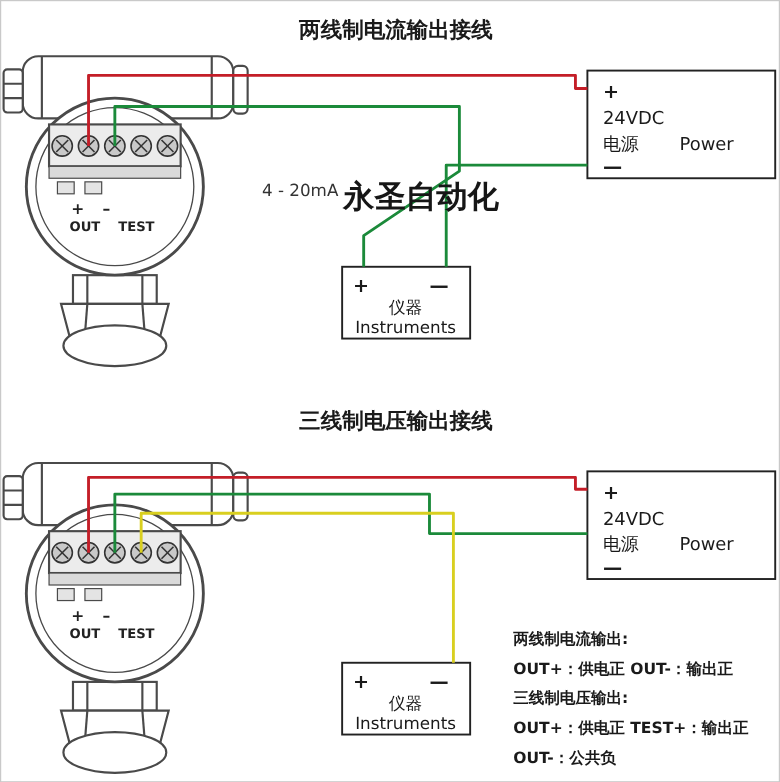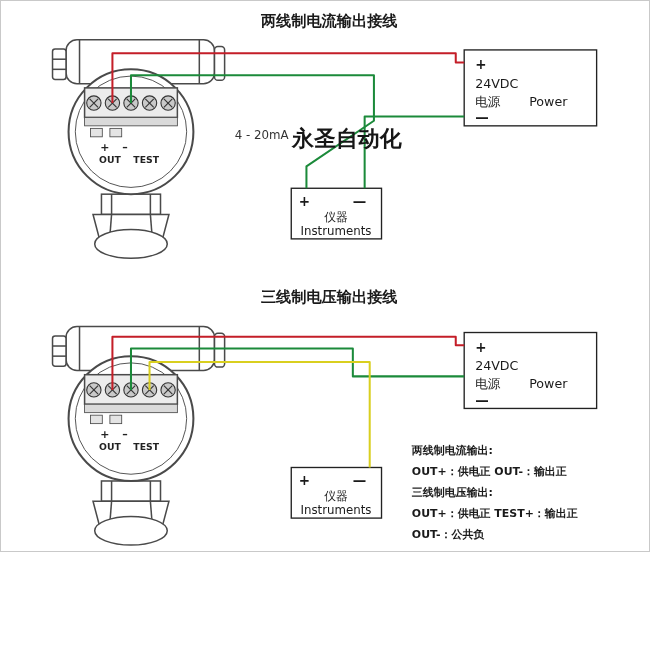--- a/index.html
+++ b/index.html
@@ -1,18 +1,18 @@
 <!DOCTYPE html>
 <html><head>
 <meta charset="utf-8">
 <style>
   html,body{margin:0;padding:0;background:#ffffff;}
   .canvas{
     position:relative;
-    width:650px;height:552px;
+    width:650px;height:652px;
     background:#ffffff;
     border:1px solid #c9c9c9;
     box-sizing:border-box;
     font-family:"DejaVu Sans",sans-serif;
     overflow:hidden;
   }
   svg{display:block;width:100%;height:100%;}
   text{fill:#1a1a1a;stroke:none;font-family:"DejaVu Sans",sans-serif;}
   .title{font-size:18px;font-weight:bold;}
   .box-sign{font-size:16px;font-weight:bold;}

